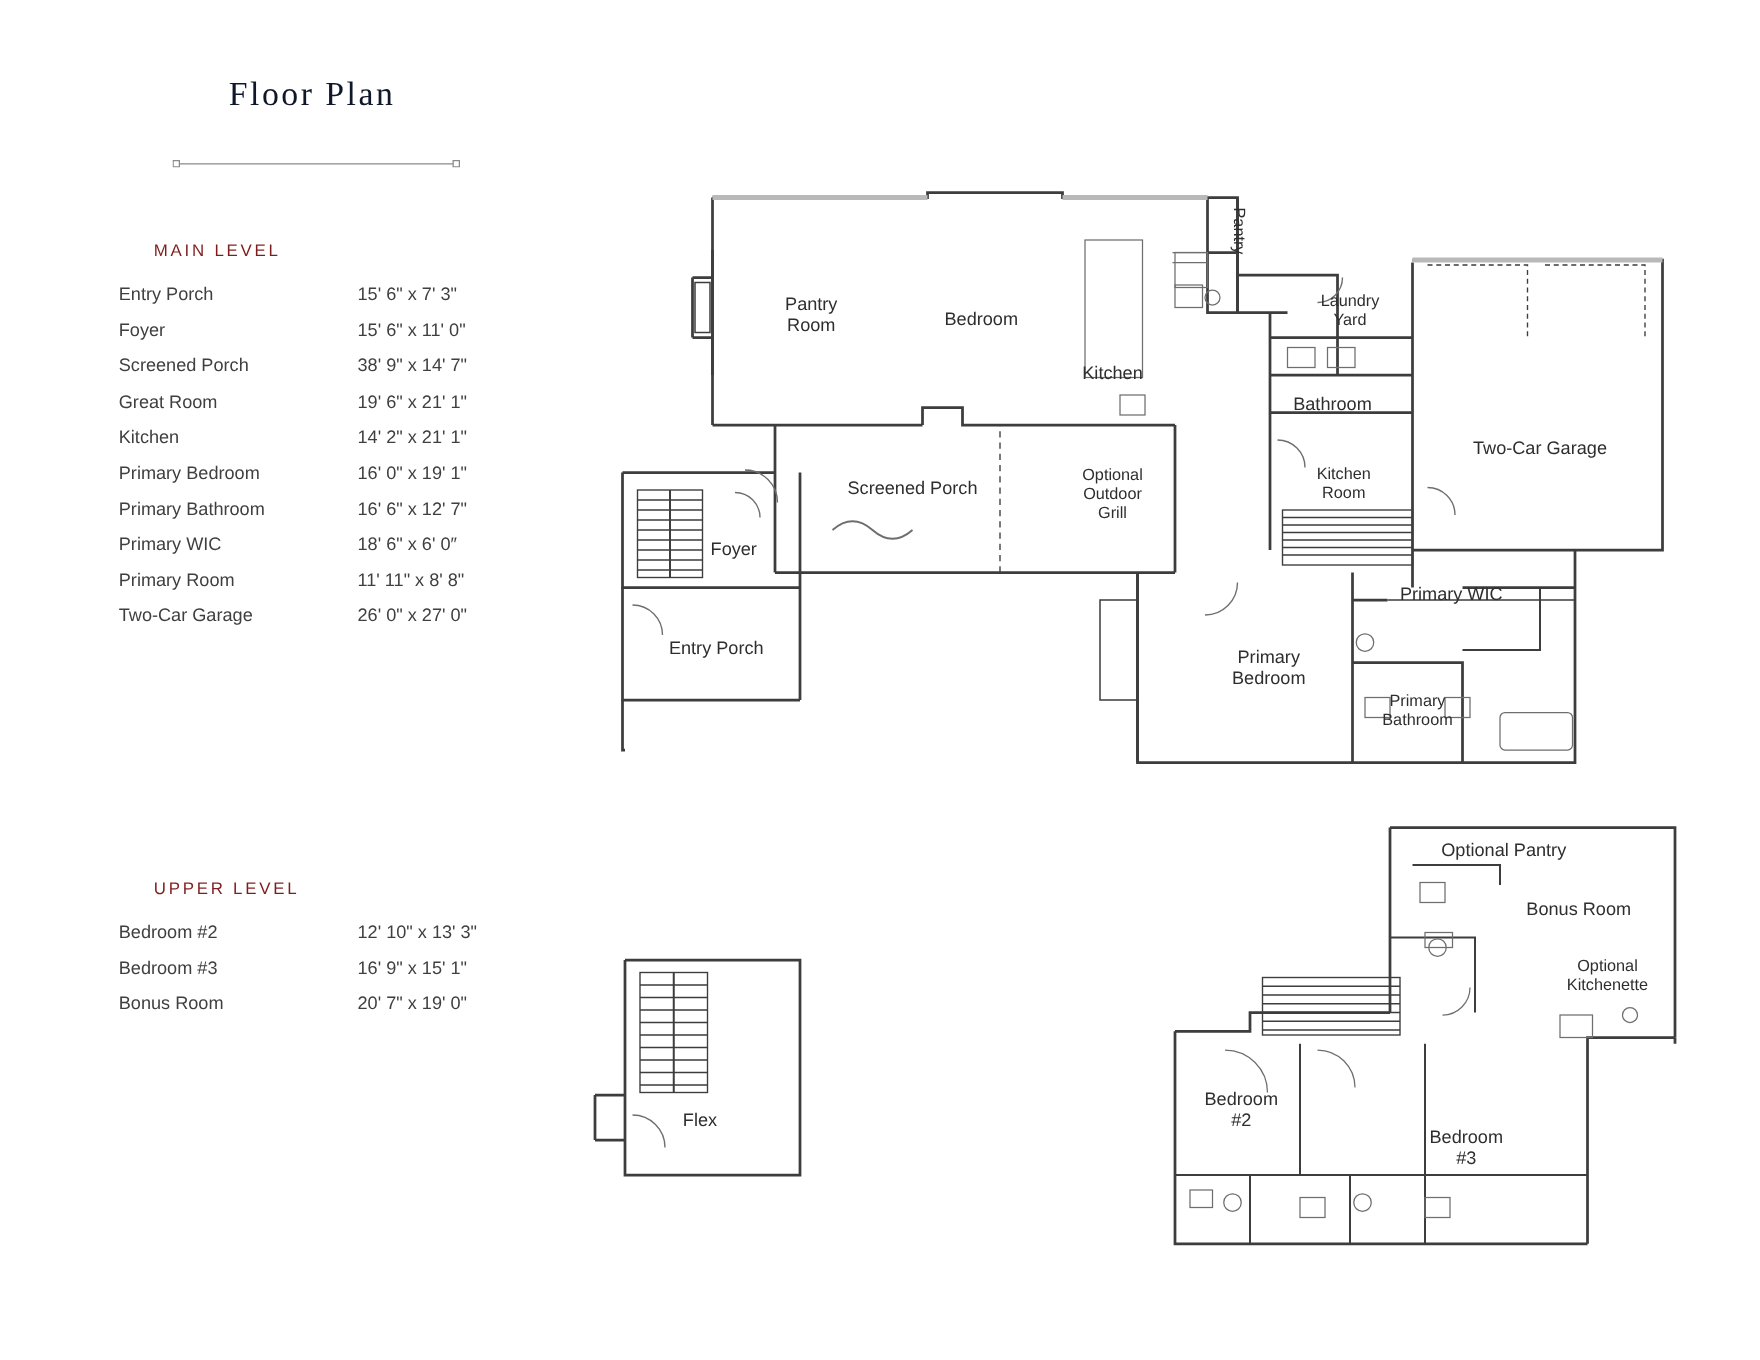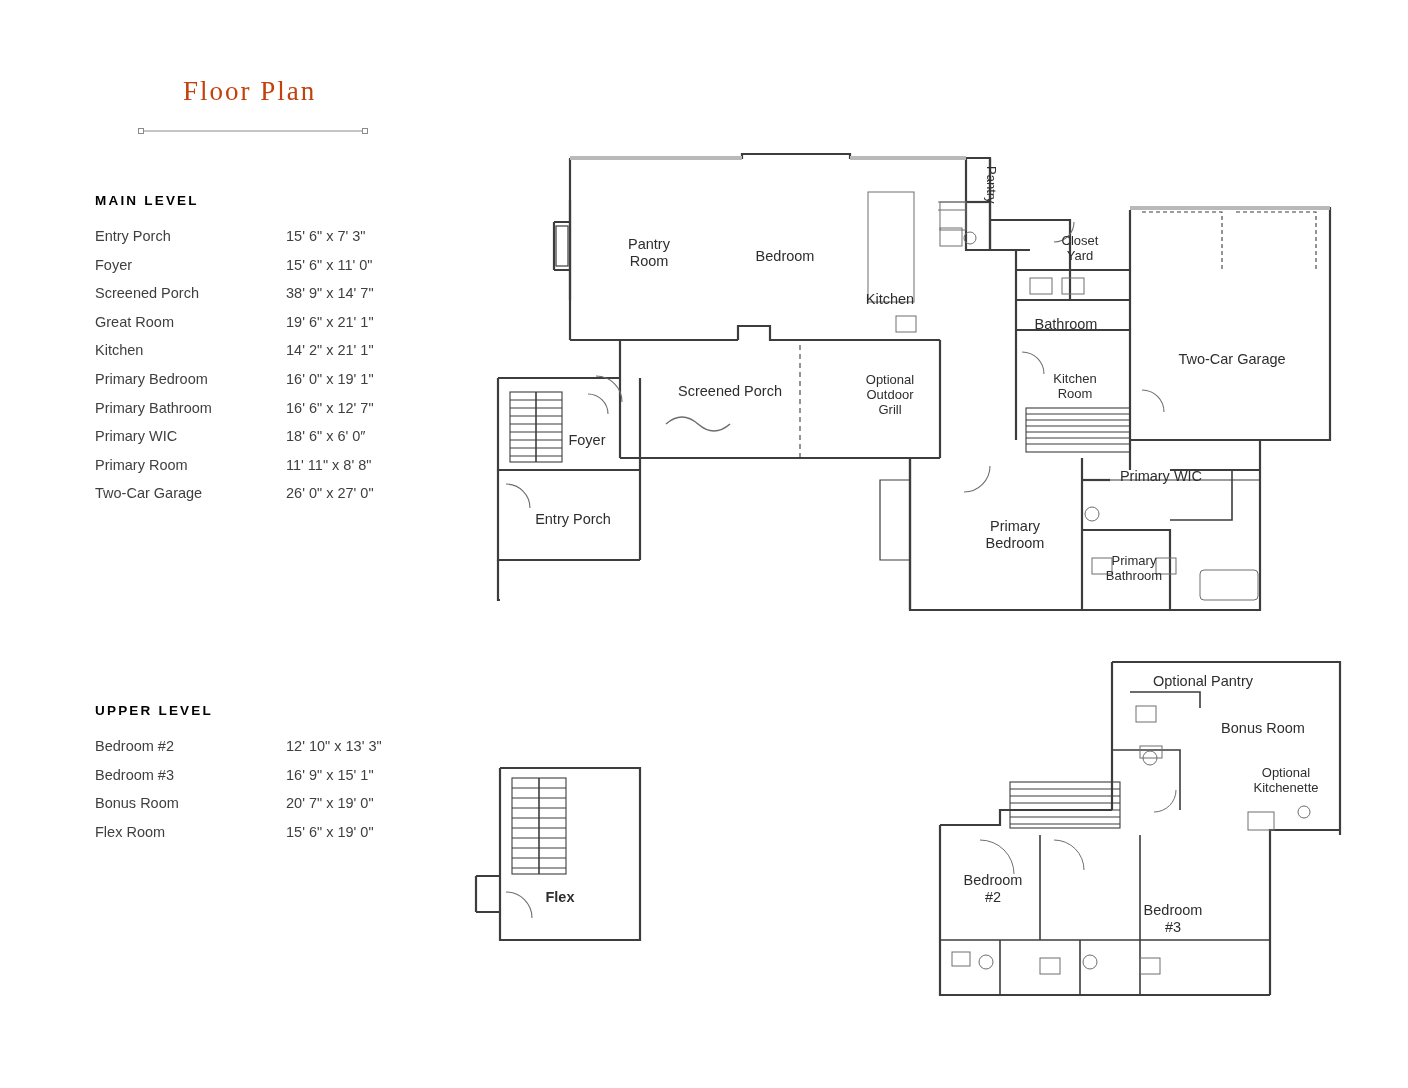--- a/index.html
+++ b/index.html
@@ -17,46 +17,47 @@
   }
   .page {
     position: absolute;
     inset: 0;
   }
 
   
   #plan-title {
     position: absolute;
     left: 183px;
-    top: 76px;
+    top: 60px;
     font-family: "Liberation Serif", serif;
     font-size: 27px;
     letter-spacing: 2px;
-    color: #c2410c;
+    color: #0f172a;
     white-space: nowrap;
   }
   #title-rule {
     position: absolute;
     left: 138px;
     top: 128px;
     width: 230px;
     height: 6px;
   }
 
   
   .legend {
     position: absolute;
     width: 330px;
   }
   .legend-heading {
     font-size: 13.5px;
-    font-weight: bold;
+    font-weight: normal;
     letter-spacing: 2.2px;
-    color: #000000;
+    color: #7f1d1d;
     margin-bottom: 14px;
+    margin-left: 28px;
   }
   .legend-row {
     display: flex;
     font-size: 14.5px;
     color: #3f3f3f;
     line-height: 28.6px;
     white-space: nowrap;
   }
   .legend-room { width: 191px; }
   .legend-dim  { flex: 1; }
@@ -148,24 +149,20 @@
       <span class="legend-room">Bedroom #2</span>
       <span class="legend-dim">12' 10" x 13' 3"</span>
     </div>
     <div class="legend-row">
       <span class="legend-room">Bedroom #3</span>
       <span class="legend-dim">16' 9" x 15' 1"</span>
     </div>
     <div class="legend-row">
       <span class="legend-room">Bonus Room</span>
       <span class="legend-dim">20' 7" x 19' 0"</span>
-    </div>
-    <div class="legend-row">
-      <span class="legend-room">Flex Room</span>
-      <span class="legend-dim">15' 6" x 19' 0"</span>
     </div>
   </div>
 
   <svg id="main-plan-drawing" class="plan-svg" width="880" height="490" viewBox="0 0 880 490">
     <g fill="none" stroke="#3d3d3d" stroke-width="2.2">
 
       <path d="M100 18 L272 18 L272 14 L380 14 L380 18 L520 18 L520 110"></path>
       <path d="M100 18 L100 200"></path>
       <path d="M100 200 L268 200"></path>
       <path d="M268 200 L268 186 L300 186 L300 200 L470 200"></path>
@@ -253,21 +250,21 @@
       <rect x="380" y="16" width="116" height="4"></rect>
       <rect x="660" y="66" width="200" height="4"></rect>
     </g>
   </svg>
 
   <div class="room-label" style="left:612px; top:236px; width:74px;">Pantry
 Room</div>
   <div class="room-label" style="left:748px; top:248px; width:74px;">Bedroom</div>
   <div class="room-label" style="left:850px; top:291px; width:80px;">Kitchen</div>
   <div class="room-label vert small" style="left:984px; top:166px;">Pantry</div>
-  <div class="room-label small" style="left:1040px; top:233px; width:80px;">Closet
+  <div class="room-label small" style="left:1040px; top:233px; width:80px;">Laundry
 Yard</div>
   <div class="room-label" style="left:1024px; top:316px; width:84px;">Bathroom</div>
   <div class="room-label small" style="left:1035px; top:371px; width:80px;">Kitchen
 Room</div>
   <div class="room-label" style="left:1160px; top:351px; width:144px;">Two-Car Garage</div>
   <div class="room-label" style="left:664px; top:383px; width:132px;">Screened Porch</div>
   <div class="room-label small" style="left:843px; top:372px; width:94px;">Optional
 Outdoor
 Grill</div>
   <div class="room-label" style="left:555px; top:432px; width:64px;">Foyer</div>
@@ -322,21 +319,21 @@
       <circle cx="546" cy="312" r="7"></circle>
       <rect x="600" y="308" width="20" height="16"></rect>
       <circle cx="650" cy="312" r="7"></circle>
       <rect x="700" y="308" width="20" height="16"></rect>
       <path d="M540 190 a34 34 0 0 1 34 34"></path>
       <path d="M614 190 a30 30 0 0 1 30 30"></path>
       <path d="M736 140 a22 22 0 0 1 -22 22"></path>
     </g>
   </svg>
 
-  <div class="room-label" style="left:530px; top:889px; width:60px;font-weight:bold;">Flex</div>
+  <div class="room-label" style="left:530px; top:889px; width:60px;">Flex</div>
   <div class="room-label" style="left:1140px; top:673px; width:126px;">Optional Pantry</div>
   <div class="room-label" style="left:1203px; top:720px; width:120px;">Bonus Room</div>
   <div class="room-label small" style="left:1238px; top:765px; width:96px;">Optional
 Kitchenette</div>
   <div class="room-label" style="left:950px; top:872px; width:86px;">Bedroom
 #2</div>
   <div class="room-label" style="left:1130px; top:902px; width:86px;">Bedroom
 #3</div>
 
 </div>

